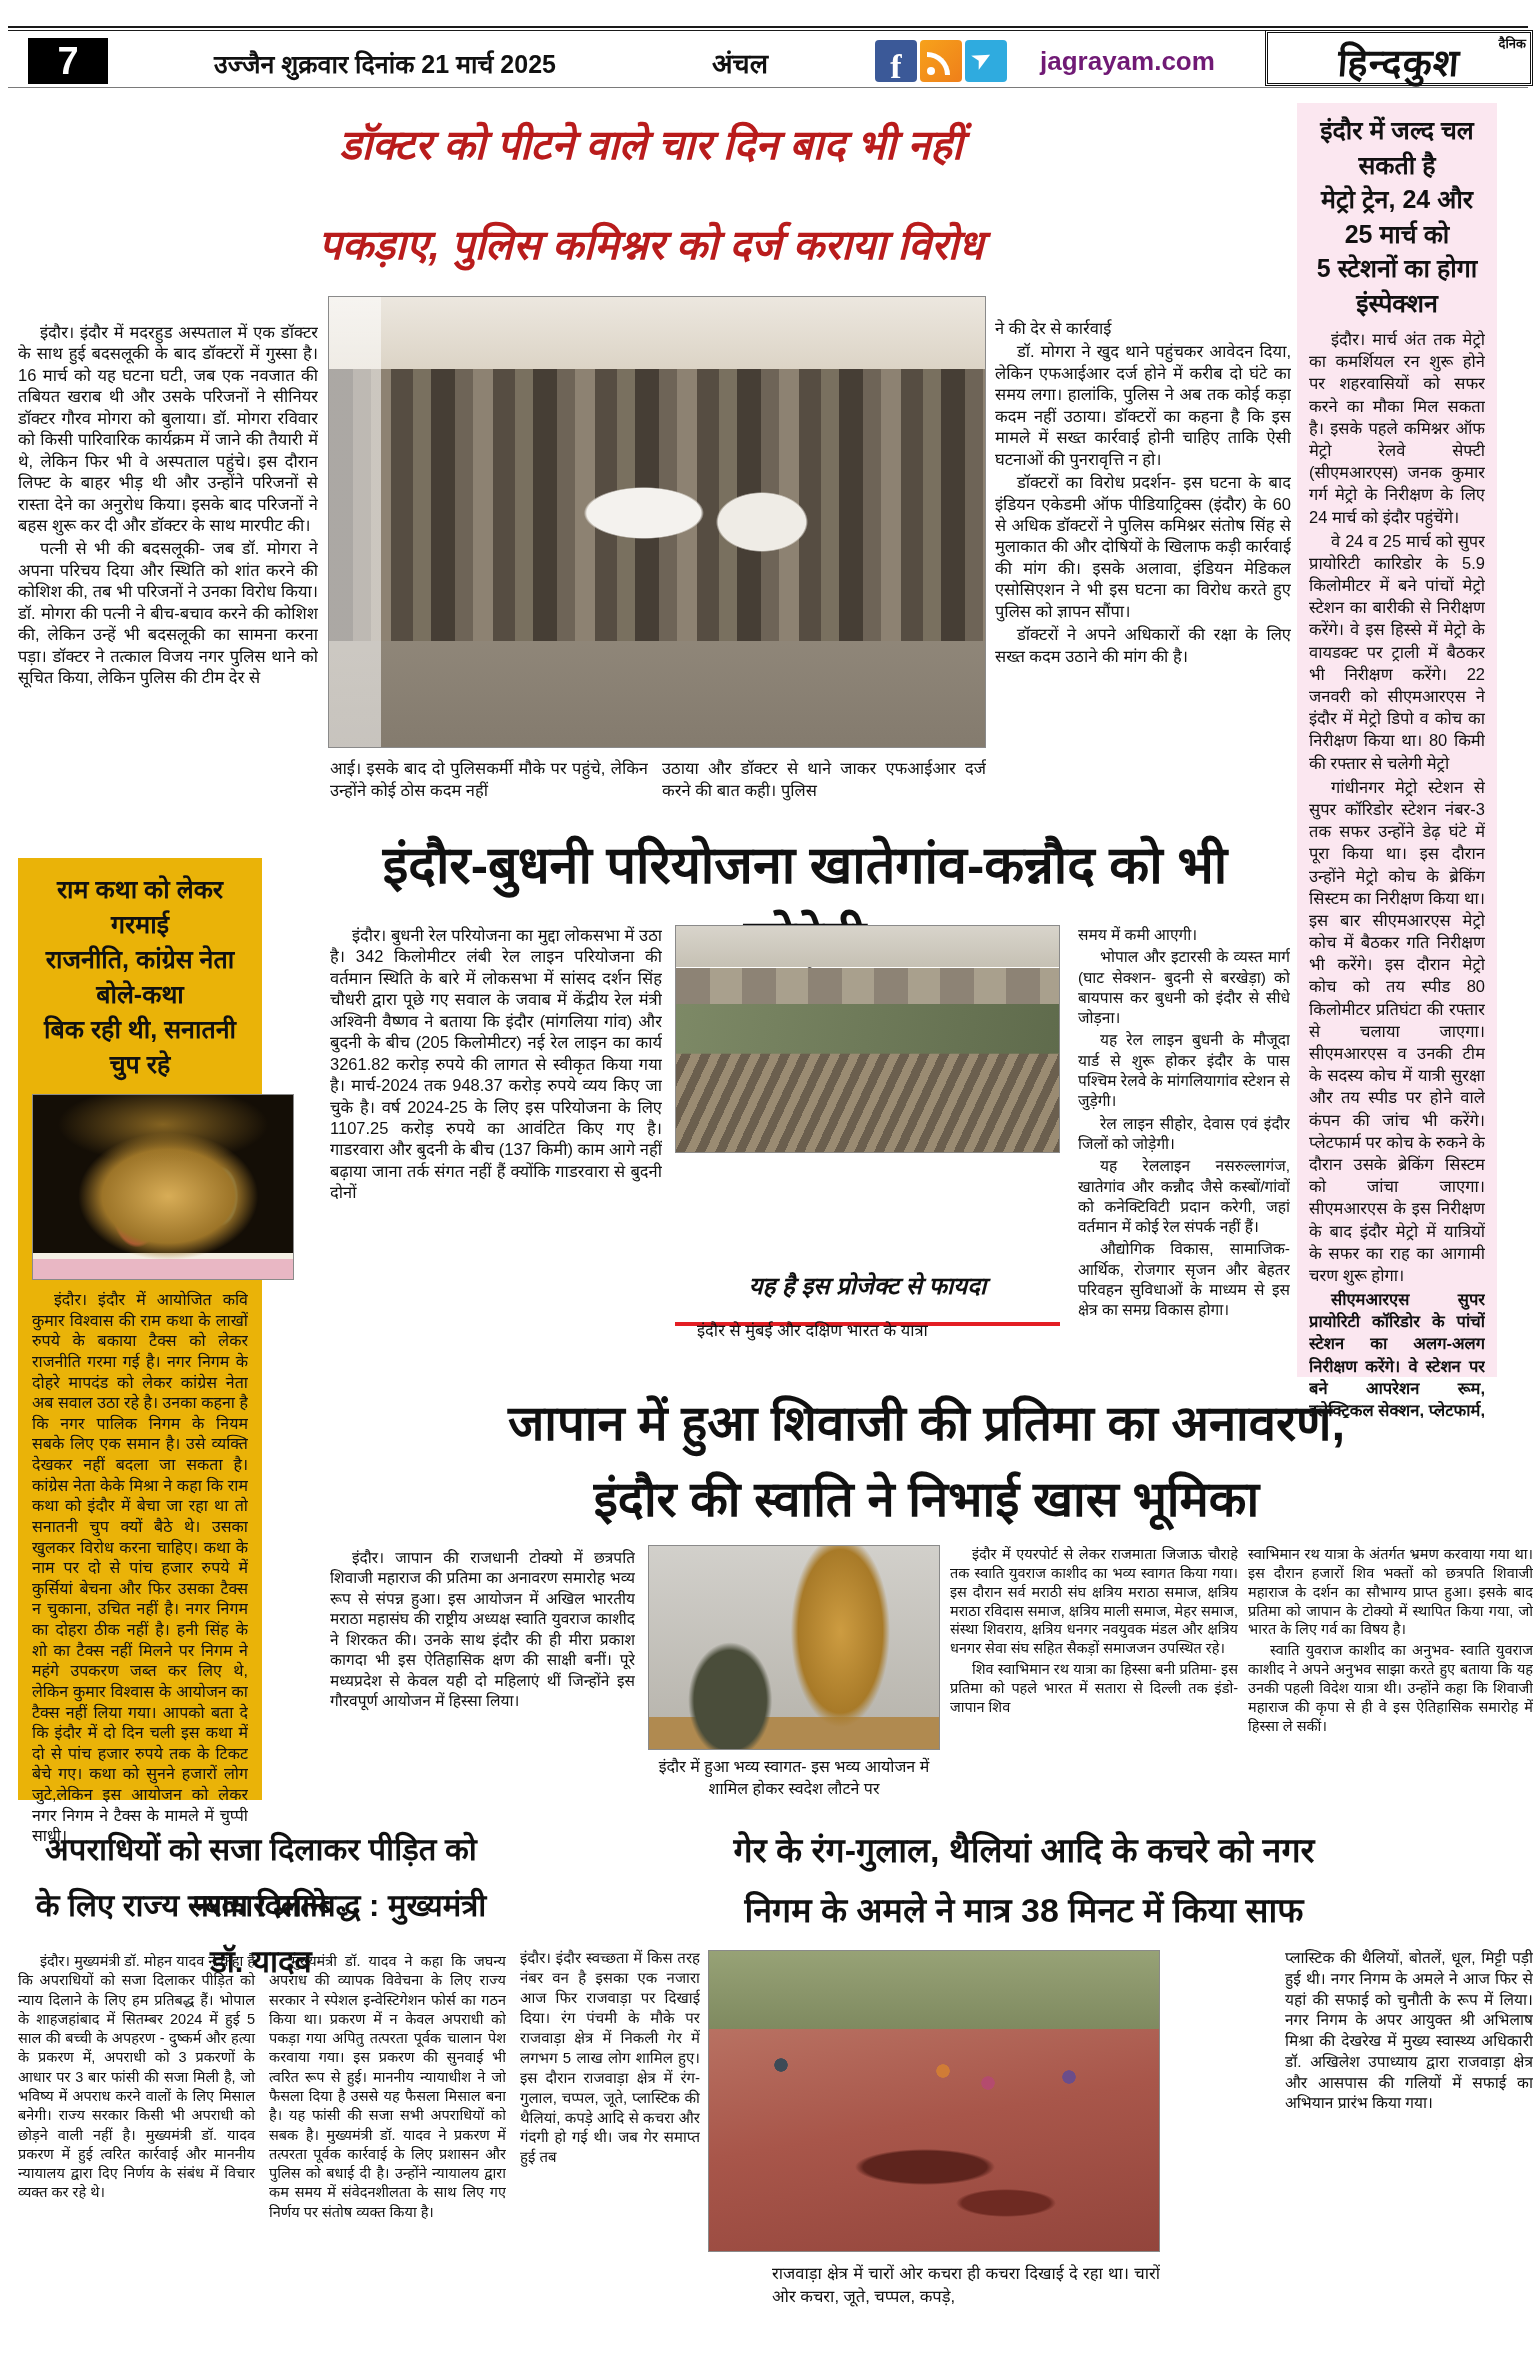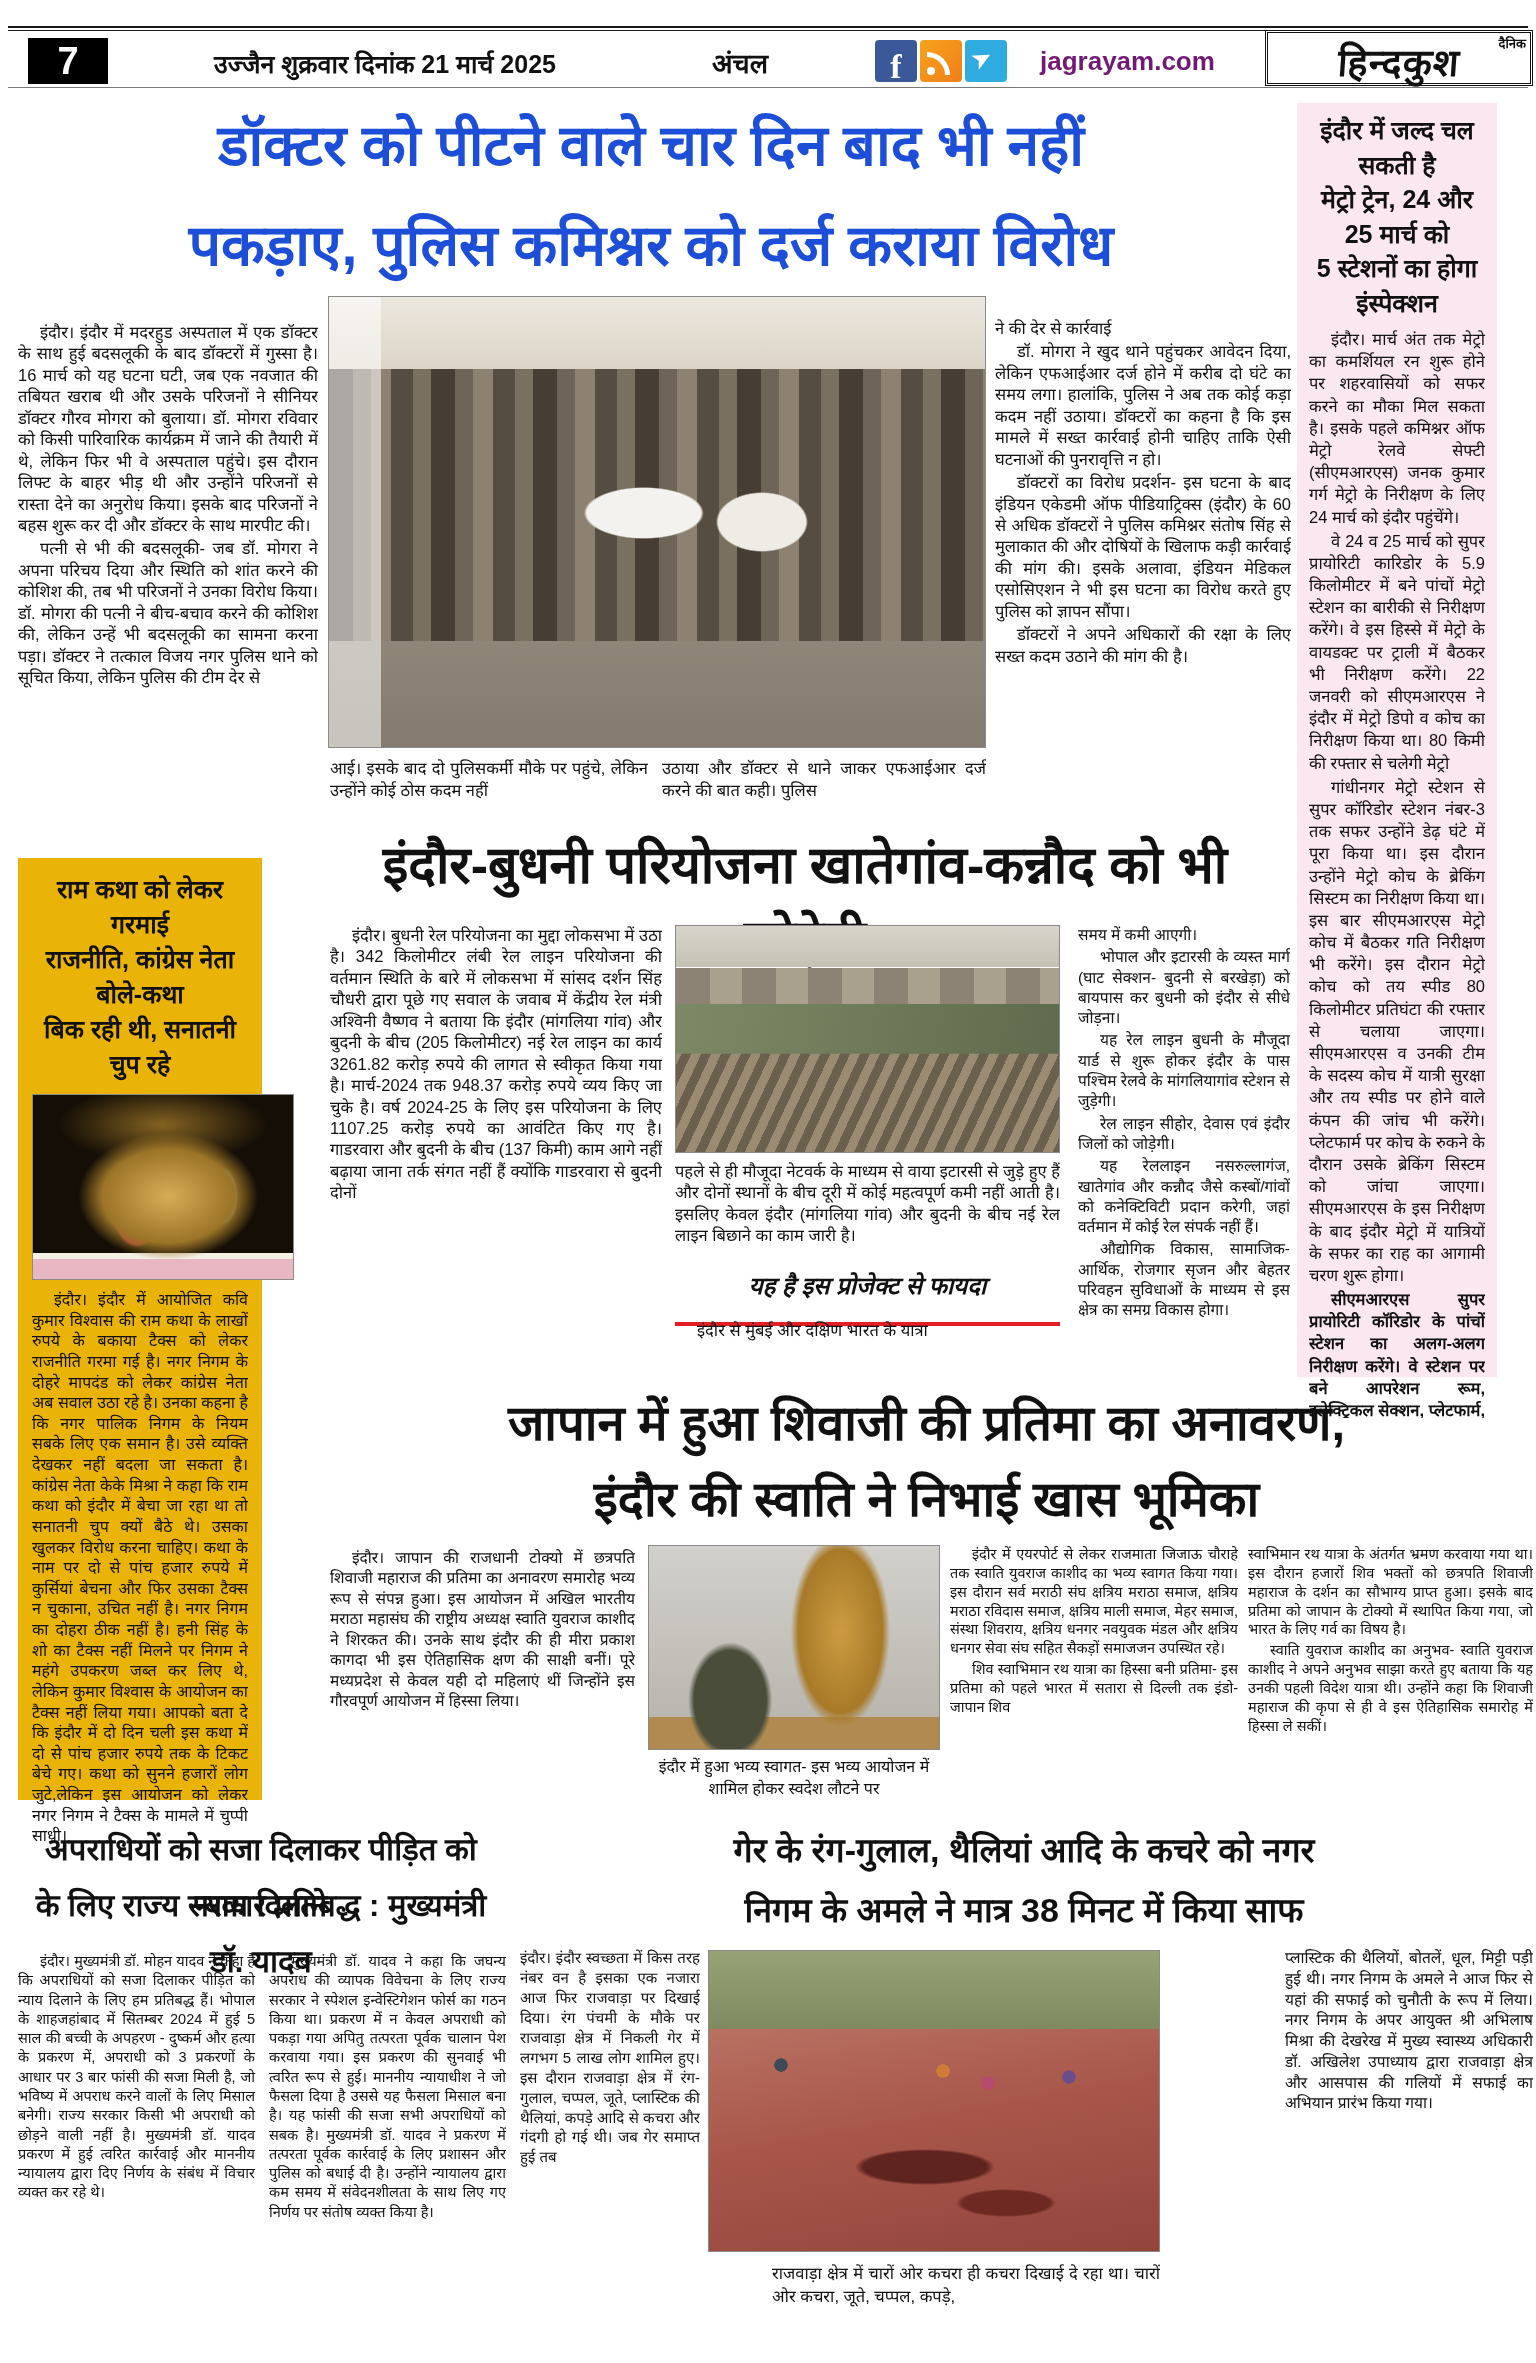--- a/index.html
+++ b/index.html
@@ -34,21 +34,21 @@
     border:5px solid #fff;border-left:0;border-bottom:0;border-top-right-radius:100%;}
   #tw{background:#2fabdf;}
   #tw span{position:absolute;left:6px;top:4px;color:#fff;font-size:25px;transform:rotate(-28deg);}
   #website{left:1040px;top:46px;width:230px;font-size:26px;font-weight:bold;color:#701a75;}
   #masthead{left:1265px;top:30px;width:268px;height:56px;border:3px double #111;box-sizing:border-box;}
   #masthead .mh{position:absolute;left:0;right:0;top:2px;text-align:center;font-size:38px;font-weight:bold;
     letter-spacing:1px;transform:skewX(-4deg);}
   #masthead .tg{position:absolute;right:4px;top:1px;font-size:13px;font-weight:bold;}
 
   
-  #main-headline{left:15px;top:95px;width:1272px;text-align:center;font-weight:bold;font-size:57px;color:#1d4ed8;}
+  #main-headline{left:15px;top:95px;width:1272px;text-align:center;font-weight:bold;font-size:41px;color:#b91c1c;font-style:italic;}
   #main-headline div{height:100px;line-height:100px;}
   #photo-doctors{left:328px;top:296px;width:658px;height:452px;
     background-image:
       linear-gradient(90deg, rgba(255,255,255,.55) 0 8%, transparent 8%),
       linear-gradient(180deg,#ece7df 0,#dcd4c6 16%,transparent 16%),
       linear-gradient(180deg, transparent 30%, rgba(0,0,0,0) 30%),
       radial-gradient(ellipse 60px 26px at 48% 48%, #f4f2ee 95%, transparent),
       radial-gradient(ellipse 46px 30px at 66% 50%, #efece6 95%, transparent),
       repeating-linear-gradient(90deg,#463e35 0 24px,#6e6457 24px 42px,#8d8272 42px 62px,#564d42 62px 84px,#79705f 84px 102px),
       linear-gradient(180deg,#b3aa9b 0,#847b6e 100%);
@@ -190,23 +190,20 @@
   </div>
 
   <div class="abs" style="left:320px;top:828px;width:970px;height:552px;">
     <div class="abs ctr" id="rail-headline" style="left:0;top:0;">
       <span>इंदौर-बुधनी परियोजना खातेगांव-कन्नौद को भी जोड़ेगी</span>
     </div>
     <div class="abs body-txt just clip" style="left:10px;top:97px;width:332px;height:458px;">
       <p>इंदौर। बुधनी रेल परियोजना का मुद्दा लोकसभा में उठा है। 342 किलोमीटर लंबी रेल लाइन परियोजना की वर्तमान स्थिति के बारे में लोकसभा में सांसद दर्शन सिंह चौधरी द्वारा पूछे गए सवाल के जवाब में केंद्रीय रेल मंत्री अश्विनी वैष्णव ने बताया कि इंदौर (मांगलिया गांव) और बुदनी के बीच (205 किलोमीटर) नई रेल लाइन का कार्य 3261.82 करोड़ रुपये की लागत से स्वीकृत किया गया है। मार्च-2024 तक 948.37 करोड़ रुपये व्यय किए जा चुके है। वर्ष 2024-25 के लिए इस परियोजना के लिए 1107.25 करोड़ रुपये का आवंटित किए गए है। गाडरवारा और बुदनी के बीच (137 किमी) काम आगे नहीं बढ़ाया जाना तर्क संगत नहीं हैं क्योंकि गाडरवारा से बुदनी दोनों</p>
     </div>
     <div class="abs photo" id="photo-railyard" style="left:355px;top:97px;"></div>
-    <div class="abs body-txt just clip" style="left:355px;top:333px;width:385px;height:104px;">
-      <p class="noind">पहले से ही मौजूदा नेटवर्क के माध्यम से वाया इटारसी से जुड़े हुए हैं और दोनों स्थानों के बीच दूरी में कोई महत्वपूर्ण कमी नहीं आती है। इसलिए केवल इंदौर (मांगलिया गांव) और बुदनी के बीच नई रेल लाइन बिछाने का काम जारी है।</p>
-    </div>
     <div class="abs" id="rail-sub" style="left:355px;top:440px;width:385px;">
       <span>यह है इस प्रोजेक्ट से फायदा</span>
     </div>
     <div class="abs body-txt" style="left:355px;top:492px;width:385px;">
       <p>इंदौर से मुंबई और दक्षिण भारत के यात्रा</p>
     </div>
     <div class="abs just clip" style="left:758px;top:97px;width:212px;height:458px;font-size:15.5px;line-height:1.31;">
       <p class="noind">समय में कमी आएगी।</p>
       <p>भोपाल और इटारसी के व्यस्त मार्ग (घाट सेक्शन- बुदनी से बरखेड़ा) को बायपास कर बुधनी को इंदौर से सीधे जोड़ना।</p>
       <p>यह रेल लाइन बुधनी के मौजूदा यार्ड से शुरू होकर इंदौर के पास पश्चिम रेलवे के मांगलियागांव स्टेशन से जुड़ेगी।</p>

